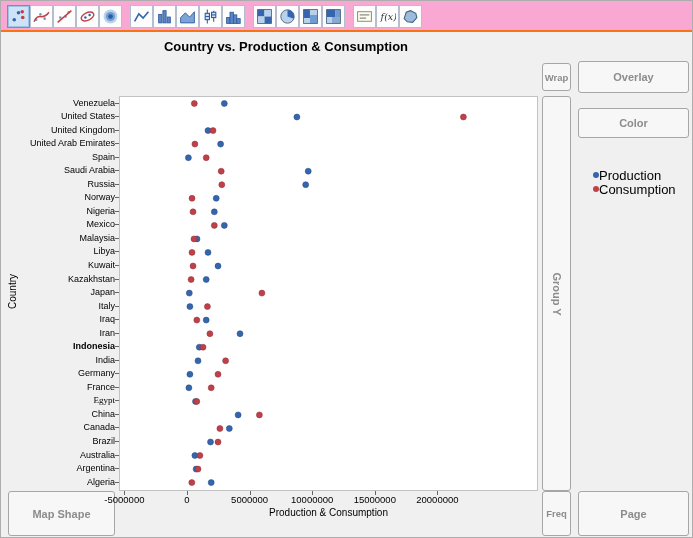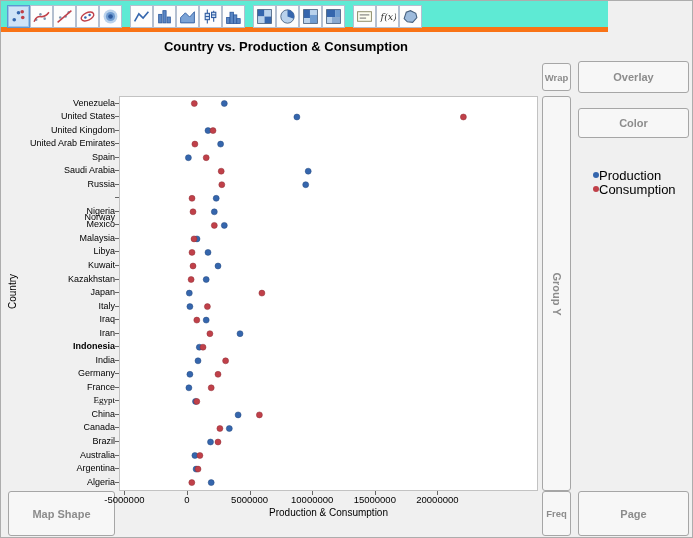--- a/index.html
+++ b/index.html
@@ -1,19 +1,19 @@
 <!DOCTYPE html>
 <html><head>
 <meta charset="utf-8">
 <style>
   *{margin:0;padding:0;box-sizing:border-box}
   html,body{width:693px;height:538px}
   body{font-family:"Liberation Sans",sans-serif;background:#d8d8d8}
   .app{position:relative;width:693px;height:538px;background:#f0f0f0;border:1px solid #adadad;overflow:hidden}
-  .toolbar{position:absolute;left:0;top:0;width:607px;height:31px;background:#5eead4;border-bottom:5px solid #f97316}
+  .toolbar{position:absolute;left:0;top:0;width:693px;height:31px;background:#f9a8d4;border-bottom:2px solid #f97316}
   .tool{position:absolute;top:4px;width:23px;height:23px;background:#fdfdfd;border:1px solid #b3bfd0;display:flex;align-items:center;justify-content:center;cursor:pointer}
   .tool.selected{background:#cfe3f7;border:1px solid #5e96d2;box-shadow:inset 0 0 0 1px #9cc3e8}
   .graph-title{position:absolute;left:0;top:38px;width:570px;text-align:center;font-size:13px;font-weight:bold;color:#000}
   .zone{position:absolute;background:#f7f7f7;border:1px solid #a6a6a6;border-radius:3px;display:flex;align-items:center;justify-content:center;color:#8c8c8c;font-weight:bold;font-size:11px;cursor:pointer;overflow:hidden}
   .zone .rot{transform:rotate(90deg);white-space:nowrap}
   .plot{position:absolute;left:118px;top:95px;width:419px;height:395px;background:#ffffff;border:1px solid #c2c2c2}
   .plot svg{position:absolute;left:0;top:0}
   .ylab{position:absolute;font-size:9px;line-height:10px;color:#000;text-align:right;white-space:nowrap}
   .xlab{position:absolute;font-size:9.5px;line-height:10px;color:#000;text-align:center;white-space:nowrap}
   .tickx{position:absolute;width:1px;height:4px;background:#666}
@@ -267,21 +267,21 @@
       <div class="ylab" style="left: 14px; width: 100px; top: 123.58px;">United Kingdom</div>
       <div class="ticky" style="left: 114px; top: 128.58px;"></div>
       <div class="ylab" style="left: 14px; width: 100px; top: 137.12px;">United Arab Emirates</div>
       <div class="ticky" style="left: 114px; top: 142.12px;"></div>
       <div class="ylab" style="left: 14px; width: 100px; top: 150.66px;">Spain</div>
       <div class="ticky" style="left: 114px; top: 155.66px;"></div>
       <div class="ylab" style="left: 14px; width: 100px; top: 164.2px;">Saudi Arabia</div>
       <div class="ticky" style="left: 114px; top: 169.2px;"></div>
       <div class="ylab" style="left: 14px; width: 100px; top: 177.74px;">Russia</div>
       <div class="ticky" style="left: 114px; top: 182.74px;"></div>
-      <div class="ylab" style="left: 14px; width: 100px; top: 191.28px; margin-top: 20px;">Norway</div>
+      <div class="ylab" style="left: 14px; width: 100px; top: 191.28px;">Norway</div>
       <div class="ticky" style="left: 114px; top: 196.28px;"></div>
       <div class="ylab" style="left: 14px; width: 100px; top: 204.82px;">Nigeria</div>
       <div class="ticky" style="left: 114px; top: 209.82px;"></div>
       <div class="ylab" style="left: 14px; width: 100px; top: 218.36px;">Mexico</div>
       <div class="ticky" style="left: 114px; top: 223.36px;"></div>
       <div class="ylab" style="left: 14px; width: 100px; top: 231.9px;">Malaysia</div>
       <div class="ticky" style="left: 114px; top: 236.9px;"></div>
       <div class="ylab" style="left: 14px; width: 100px; top: 245.44px;">Libya</div>
       <div class="ticky" style="left: 114px; top: 250.44px;"></div>
       <div class="ylab" style="left: 14px; width: 100px; top: 258.98px;">Kuwait</div>

